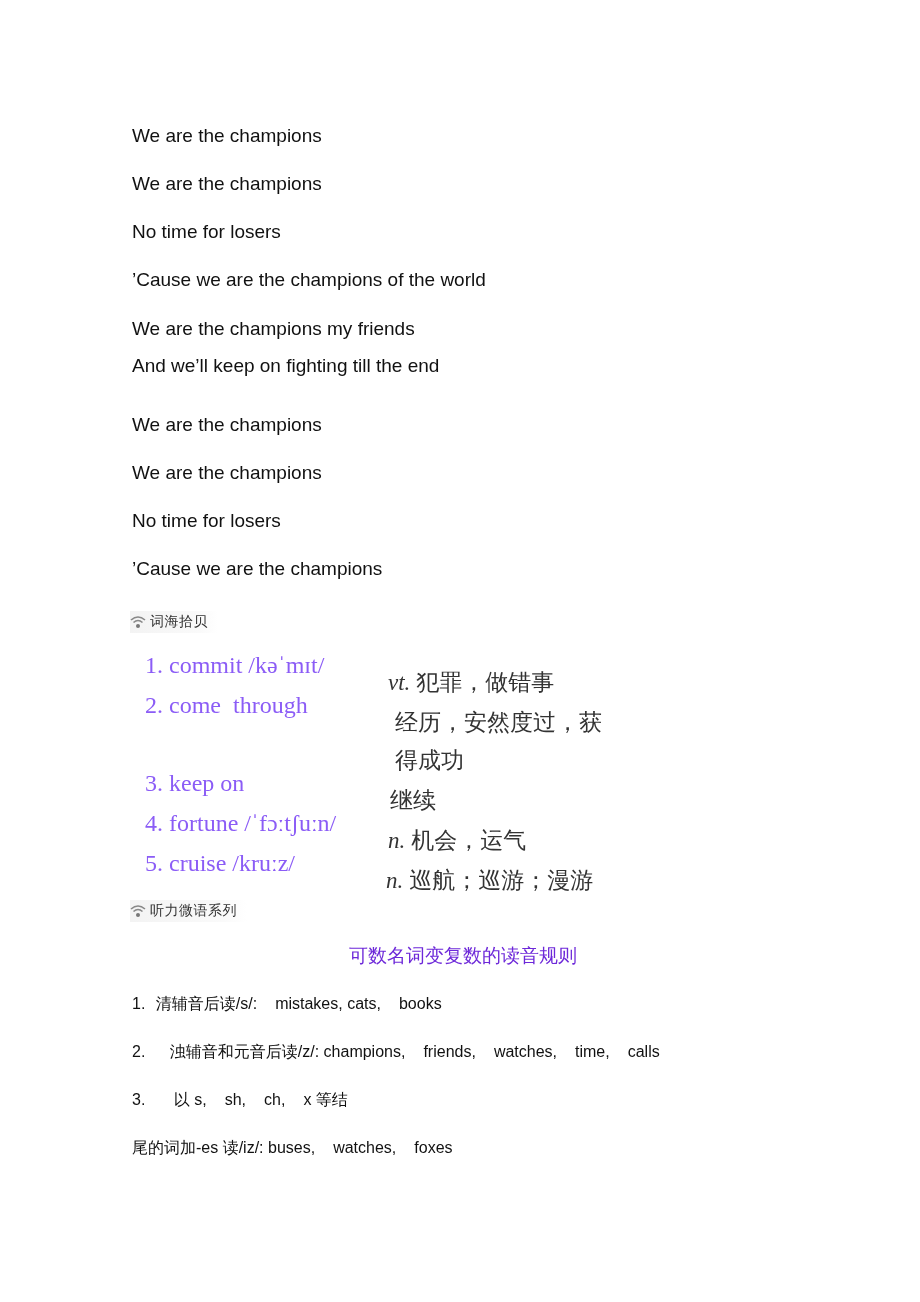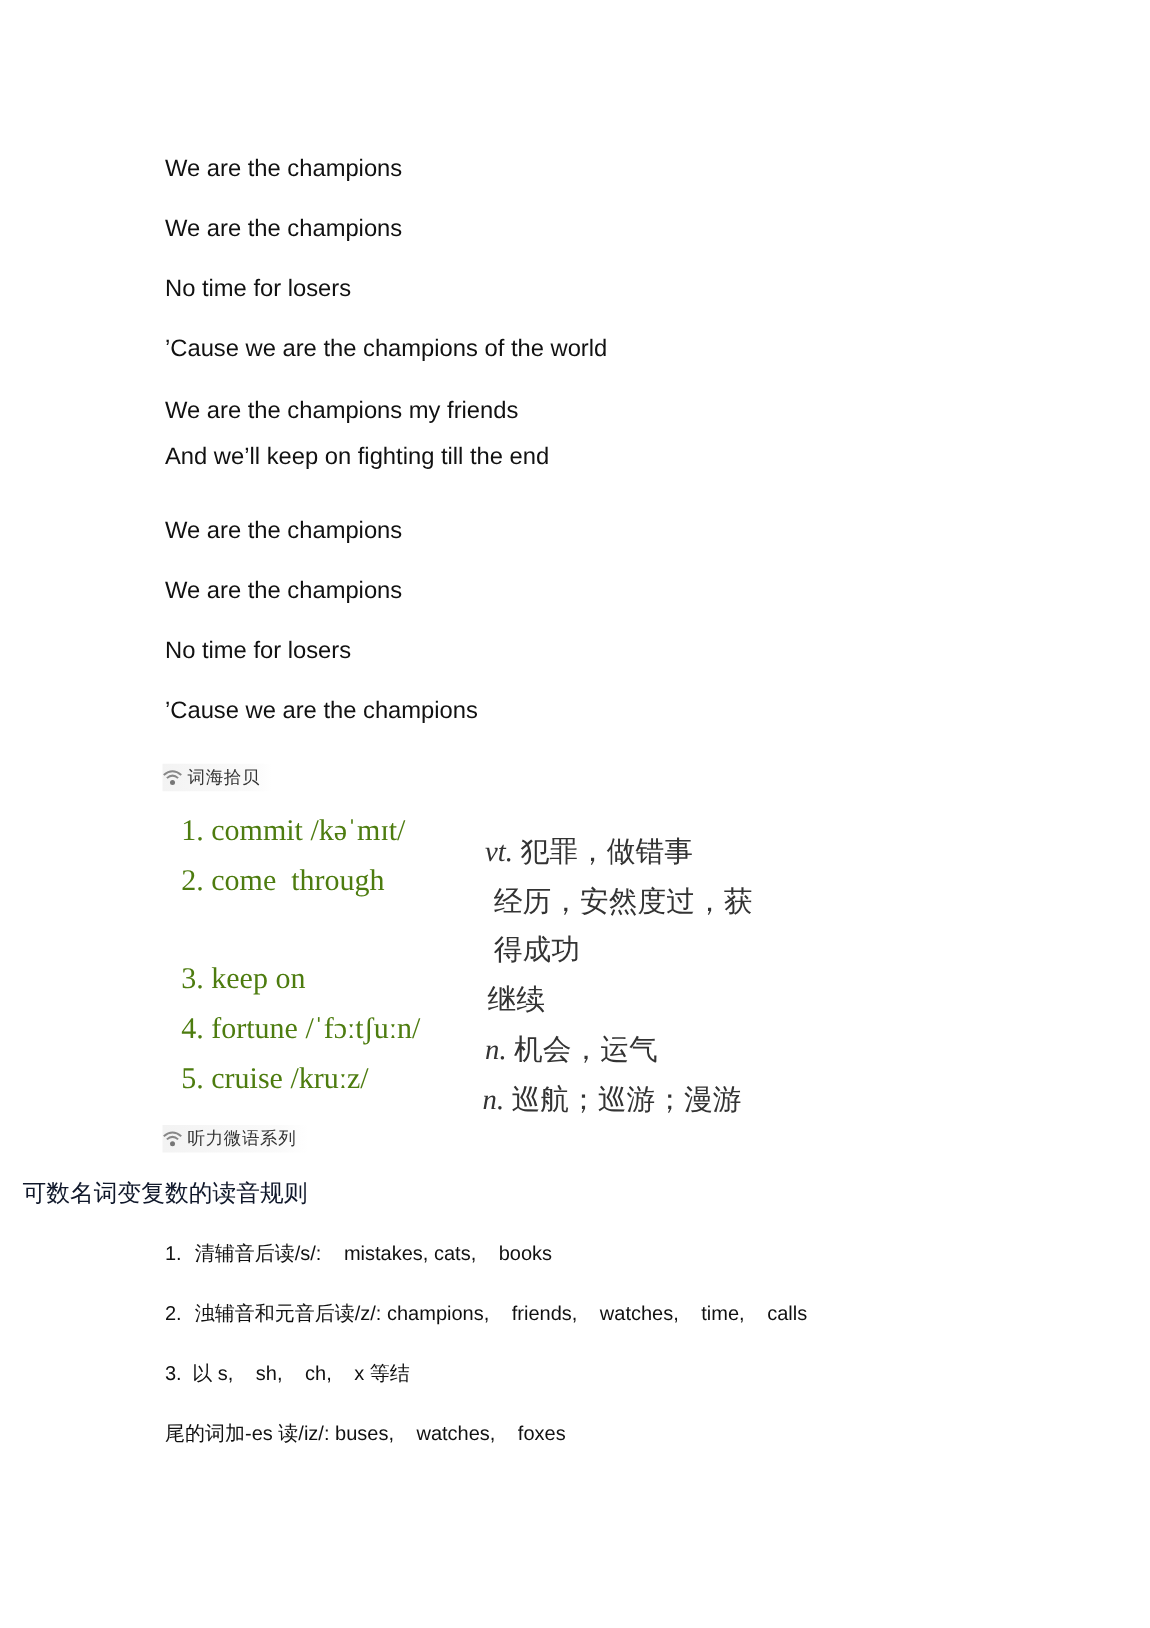--- a/index.html
+++ b/index.html
@@ -44,43 +44,44 @@
       font-weight: normal;
       color: #333;
       letter-spacing: 0.5px;
     }
     .vocab-row {
       position: absolute;
       left: 145px;
       font-family: "Liberation Serif", "DejaVu Serif", serif;
       font-size: 24px;
       line-height: 30px;
-      color: #4d7c0f;
+      color: #8b5cf6;
       white-space: nowrap;
     }
     .vocab-term { display: inline-block; }
     .vocab-def {
       position: absolute;
       font-family: "DejaVu Serif", serif;
       font-size: 23px;
       line-height: 30px;
       color: #333;
       white-space: nowrap;
       margin-top: 17px;
     }
     .pos { font-style: italic; font-family: "Liberation Serif", serif; margin-right: 6px; }
     .rule-title {
       position: absolute;
       left: 0;
       width: 920px;
+      text-align: center;
       font-family: "DejaVu Sans", sans-serif;
       font-size: 19px;
       line-height: 24px;
-      color: #0f172a;
-      padding-left: 18px;
+      color: #6d28d9;
+      padding-left: 6px;
     }
     .rule-line {
       position: absolute;
       left: 132px;
       font-size: 16px;
       line-height: 24px;
       white-space: nowrap;
       color: #111;
     }
     .gap { display: inline-block; width: 18px; }
@@ -166,24 +167,24 @@
 <div class="rule-title" style="top:943px">可数名词变复数的读音规则</div>
 
 <div>
   <div class="rule-line" style="top:992px">
     <span>1.</span>
     <span style="margin-left:6px">清辅音后读/s/:</span><span class="gap"></span><span>mistakes, cats,</span><span class="gap"></span><span>books</span>
   </div>
 
   <div class="rule-line" style="top:1040px">
     <span>2.</span>
-    <span style="margin-left:6px">浊辅音和元音后读/z/:</span> <span>champions,</span><span class="gap"></span><span>friends,</span><span class="gap"></span><span>watches,</span><span class="gap"></span><span>time,</span><span class="gap"></span><span>calls</span>
+    <span style="margin-left:20px">浊辅音和元音后读/z/:</span> <span>champions,</span><span class="gap"></span><span>friends,</span><span class="gap"></span><span>watches,</span><span class="gap"></span><span>time,</span><span class="gap"></span><span>calls</span>
   </div>
 
   <div class="rule-line" style="top:1088px">
     <span>3.</span>
-    <span style="margin-left:4px">以 s,</span><span class="gap"></span><span>sh,</span><span class="gap"></span><span>ch,</span><span class="gap"></span><span>x 等结</span>
+    <span style="margin-left:24px">以 s,</span><span class="gap"></span><span>sh,</span><span class="gap"></span><span>ch,</span><span class="gap"></span><span>x 等结</span>
   </div>
 
   <div class="rule-line" style="top:1136px">
     <span>尾的词加-es 读/iz/:</span> <span>buses,</span><span class="gap"></span><span>watches,</span><span class="gap"></span><span>foxes</span>
   </div>
 </div>
 
 </body></html>

